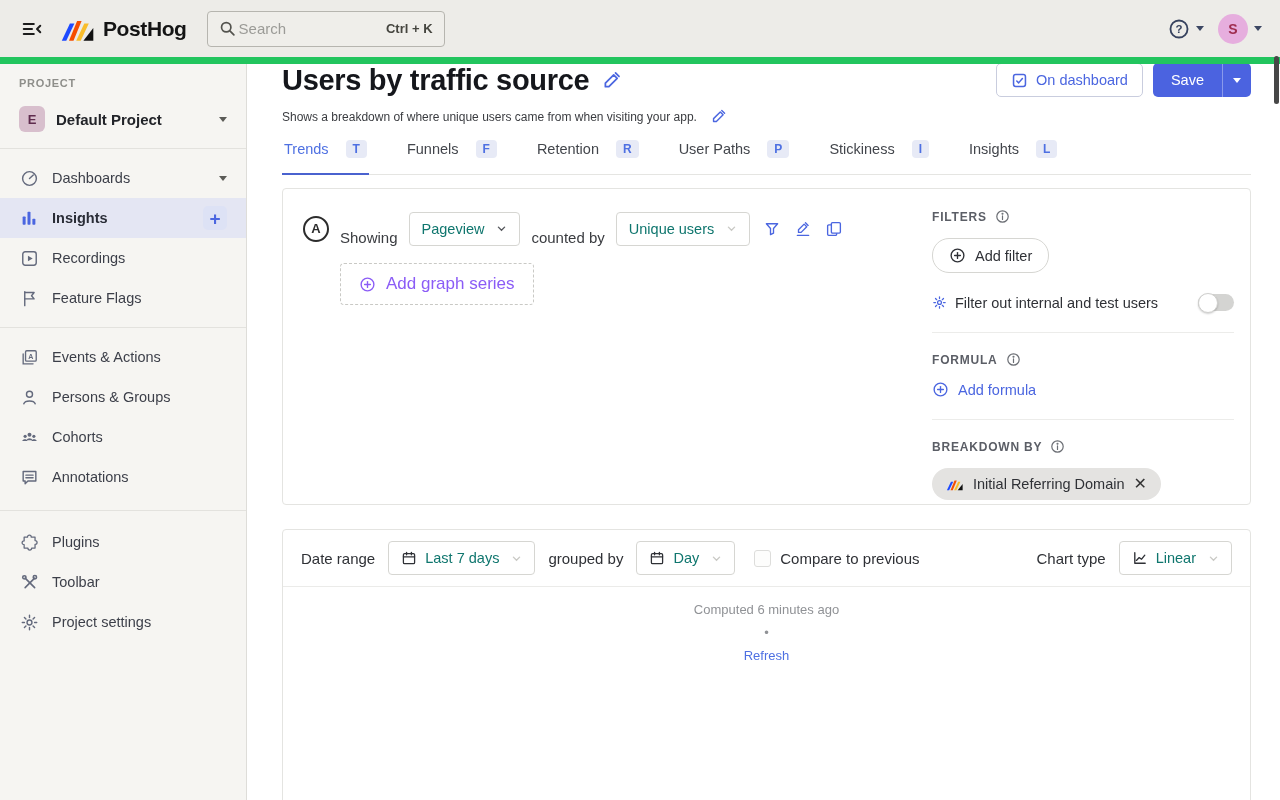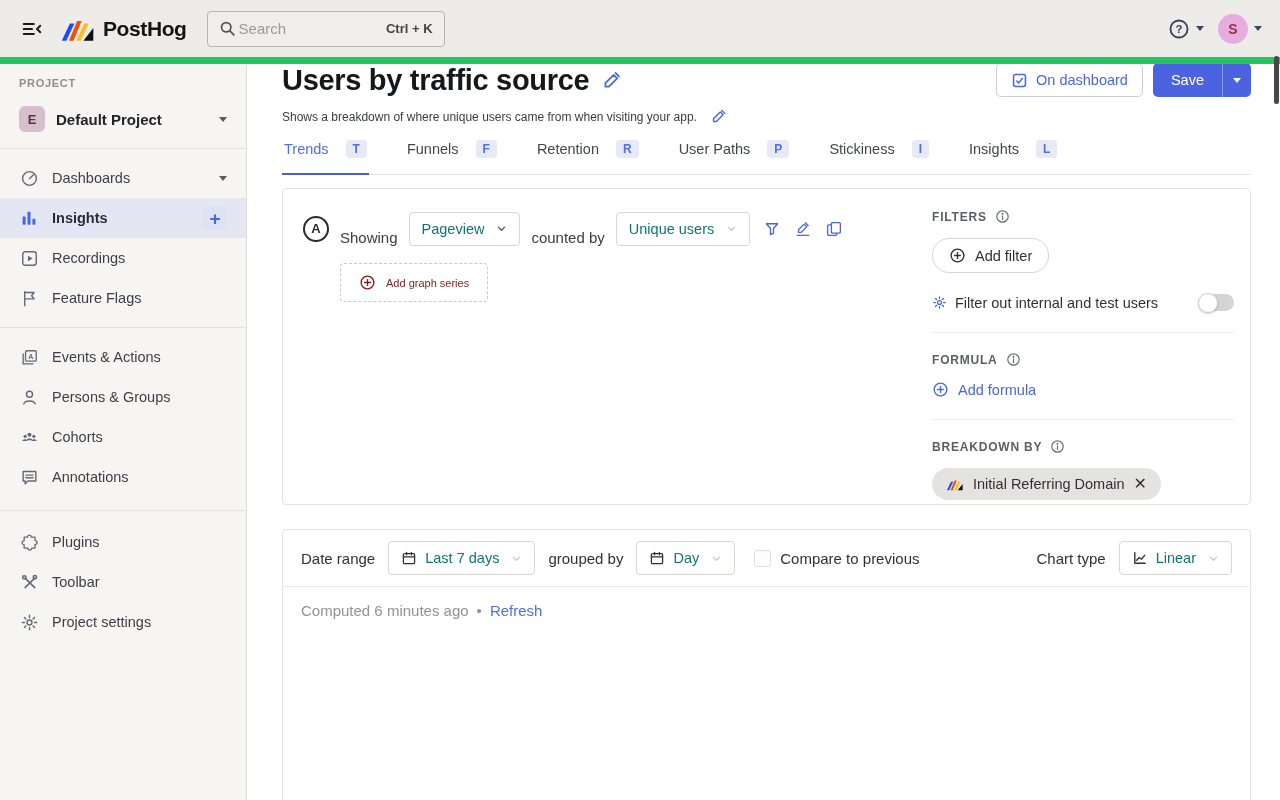--- a/index.html
+++ b/index.html
@@ -102,22 +102,22 @@
                    align-items:center; justify-content:center; flex:0 0 26px; }
   .q-label { font-size:15px; color:#3a3c40;margin-top:18px; }
   .select-btn { border:1px solid #d6d6d2; border-radius:4px; background:#fff;
                 padding:8px 12px; font-size:14.5px; color:#0f766e; display:flex;
                 align-items:center; gap:12px; cursor:pointer; }
   .chev { color:#55575c; display:flex; }
   .chev-light { color:#c9c9c5; }
   .icon-btn { color:#4b66e0; display:flex; cursor:pointer; margin-left:2px; }
   .add-series-btn { margin-top:17px; margin-left:37px; display:inline-flex;
                     align-items:center; gap:10px; border:1px dashed #c9c9c5;
-                    border-radius:4px; padding:10px 18px; color:#7f1d1d;
-                    font-size:11px; cursor:pointer; background:#fff; }
+                    border-radius:4px; padding:10px 18px; color:#8b5cf6;
+                    font-size:17px; cursor:pointer; background:#fff; }
 
   .panel-label { display:flex; align-items:center; gap:8px; font-size:12px;
                  font-weight:600; letter-spacing:0.8px; color:#5b5e66; }
   .info-icon { display:flex; color:#6b6e74; }
   .add-filter-pill { margin-top:14px; display:inline-flex; align-items:center; gap:9px;
                      border:1px solid #d6d6d2; border-radius:17px; padding:8px 16px;
                      font-size:14.5px; color:#2f3136; cursor:pointer; background:#fff; }
   .filter-out-row { margin-top:21px; display:flex; align-items:center; gap:8px;
                     font-size:14.5px; color:#2f3136; }
   .gear-blue { color:#4b66e0; display:flex; }
@@ -136,21 +136,21 @@
 
   .card-chart { margin-top:24px; height:420px; }
   .controls-row { display:flex; align-items:center; gap:13px; padding:11px 18px;
                   border-bottom:1px solid #ebebe9; }
   .control-label { font-size:15px; color:#2f3136; }
   .checkbox { width:17px; height:17px; border:1.5px solid #dddddb; border-radius:3px;
               background:#fdfdfc; cursor:pointer; }
   .compare-group { display:flex; align-items:center; gap:9px; margin-left:6px; }
   .chart-type-group { margin-left:auto; display:flex; align-items:center; gap:13px; }
   .computed-row { padding:15px 18px; display:flex; align-items:center; gap:8px;
-                  font-size:15px; color:#909296; }
+                  font-size:13px; color:#909296;flex-direction:column; }
   .dot-sep { color:#909296; }
   .refresh-link { color:#4e70e2; cursor:pointer; }
 
   .scroll-thumb { position:fixed; right:1px; top:56px; width:5px; height:48px;
                   border-radius:3px; background:#474747; z-index:30; }
 </style>
 </head>
 <body>
 
 <div class="topbar">

